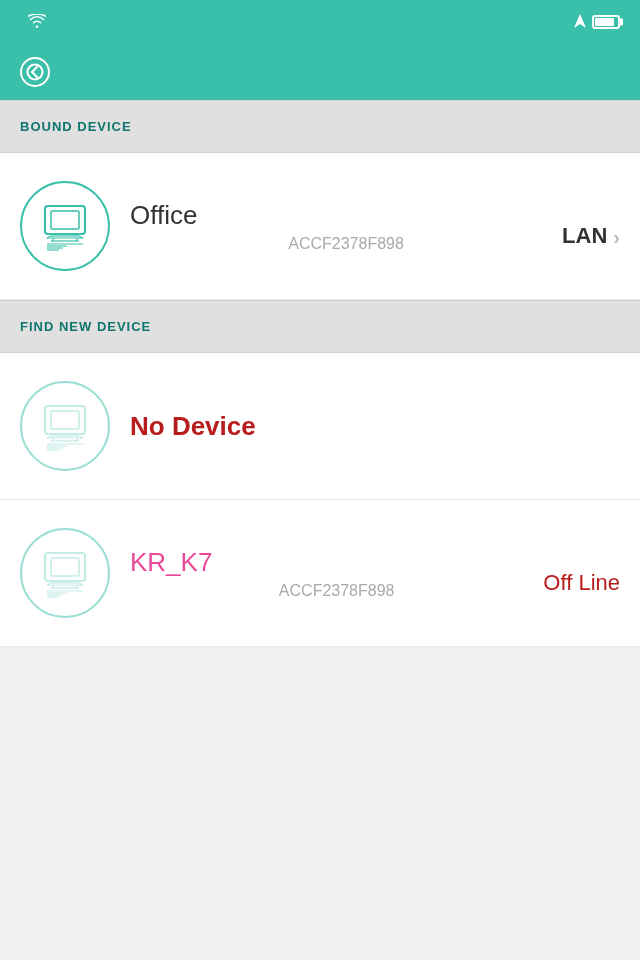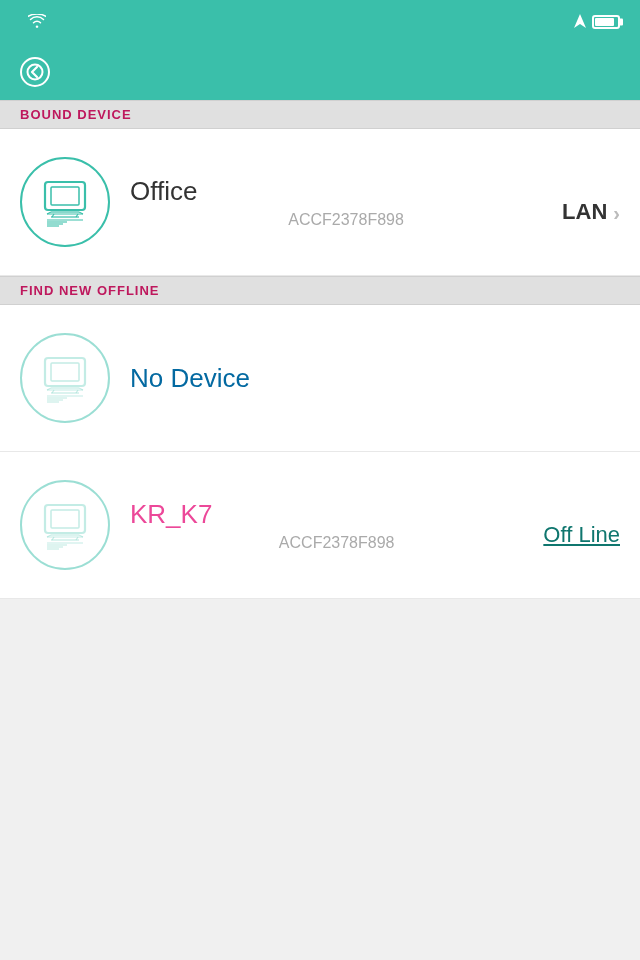--- a/index.html
+++ b/index.html
@@ -59,24 +59,24 @@
       border-radius: 50%; display: flex; align-items: center; justify-content: center;
       position: relative;
     }
     .nav-back-icon svg { width: 18px; height: 18px; }
     .nav-title { color: white; font-size: 22px; font-weight: 700; letter-spacing: 0.3px; }
     .nav-add { color: white; font-size: 32px; font-weight: 300; cursor: pointer; line-height: 1; }
 
     
     .section-header {
       background: #e0e0e0;
-      padding: 6px 20px;
+      padding: 18px 20px;
       font-size: 13px;
       font-weight: 600;
-      color: #be185d;
+      color: #0f766e;
       letter-spacing: 1px;
       border-top: 1px solid #d0d0d0;
       border-bottom: 1px solid #d0d0d0;
     }
 
     
     .device-section { background: white; }
     .device-item {
       display: flex; align-items: center;
       padding: 28px 20px;
@@ -98,24 +98,24 @@
     .device-name {
       font-size: 26px; font-weight: 500; color: #333; margin-bottom: 4px;
     }
     .device-name.offline { color: #ec4899; }
     .device-mac { font-size: 16px; color: #aaa; text-align: center; }
 
     .device-status {
       font-size: 22px; font-weight: 600; color: #333;
       display: flex; align-items: flex-end; gap: 4px; margin-top: 20px;
     }
-    .device-status.offline-text { color: #0f766e; font-size: 22px; font-weight: 500; text-decoration: underline; }
+    .device-status.offline-text { color: #b91c1c; font-size: 22px; font-weight: 500; }
     .chevron { font-size: 20px; color: #bbb; margin-left: 2px; }
 
-    .no-device-name { font-size: 26px; color: #0369a1; font-weight: 400; }
+    .no-device-name { font-size: 26px; color: #b91c1c; font-weight: 700; }
 
     
     .bottom-spacer { height: 80px; background: #f0f0f0; }
   </style>
 </head>
 <body>
 
 <div class="status-bar">
   <div class="status-left">
     <span></span>
@@ -178,21 +178,21 @@
     </g>
   </svg>
         </div>
         <div class="device-info">
           <div class="device-name">Office</div>
           <div class="device-mac">ACCF2378F898</div>
         </div>
         <div class="device-status">LAN<span class="chevron">›</span></div>
       </div>
     </div>
-    <div class="section-header">FIND NEW OFFLINE</div>
+    <div class="section-header">FIND NEW DEVICE</div>
     <div class="device-section">
       <div class="device-item">
         <div class="device-icon-wrap" style="opacity: 0.5;">
           <svg viewBox="0 0 56 56" fill="none" xmlns="http://www.w3.org/2000/svg">
     <rect x="8" y="8" width="40" height="28" rx="3" stroke="#3abfaa" stroke-width="2.2" fill="none" opacity="0.6"></rect>
     <rect x="14" y="13" width="28" height="18" rx="1" stroke="#3abfaa" stroke-width="1.5" fill="none" opacity="0.6"></rect>
     <line x1="10" y1="40" x2="14" y2="38" stroke="#3abfaa" stroke-width="1.2" opacity="0.6"></line>
     <line x1="14" y1="38" x2="42" y2="38" stroke="#3abfaa" stroke-width="1.2" opacity="0.6"></line>
     <line x1="42" y1="38" x2="46" y2="40" stroke="#3abfaa" stroke-width="1.2" opacity="0.6"></line>
     <line x1="10" y1="40" x2="46" y2="40" stroke="#3abfaa" stroke-width="1.2" opacity="0.6"></line>

